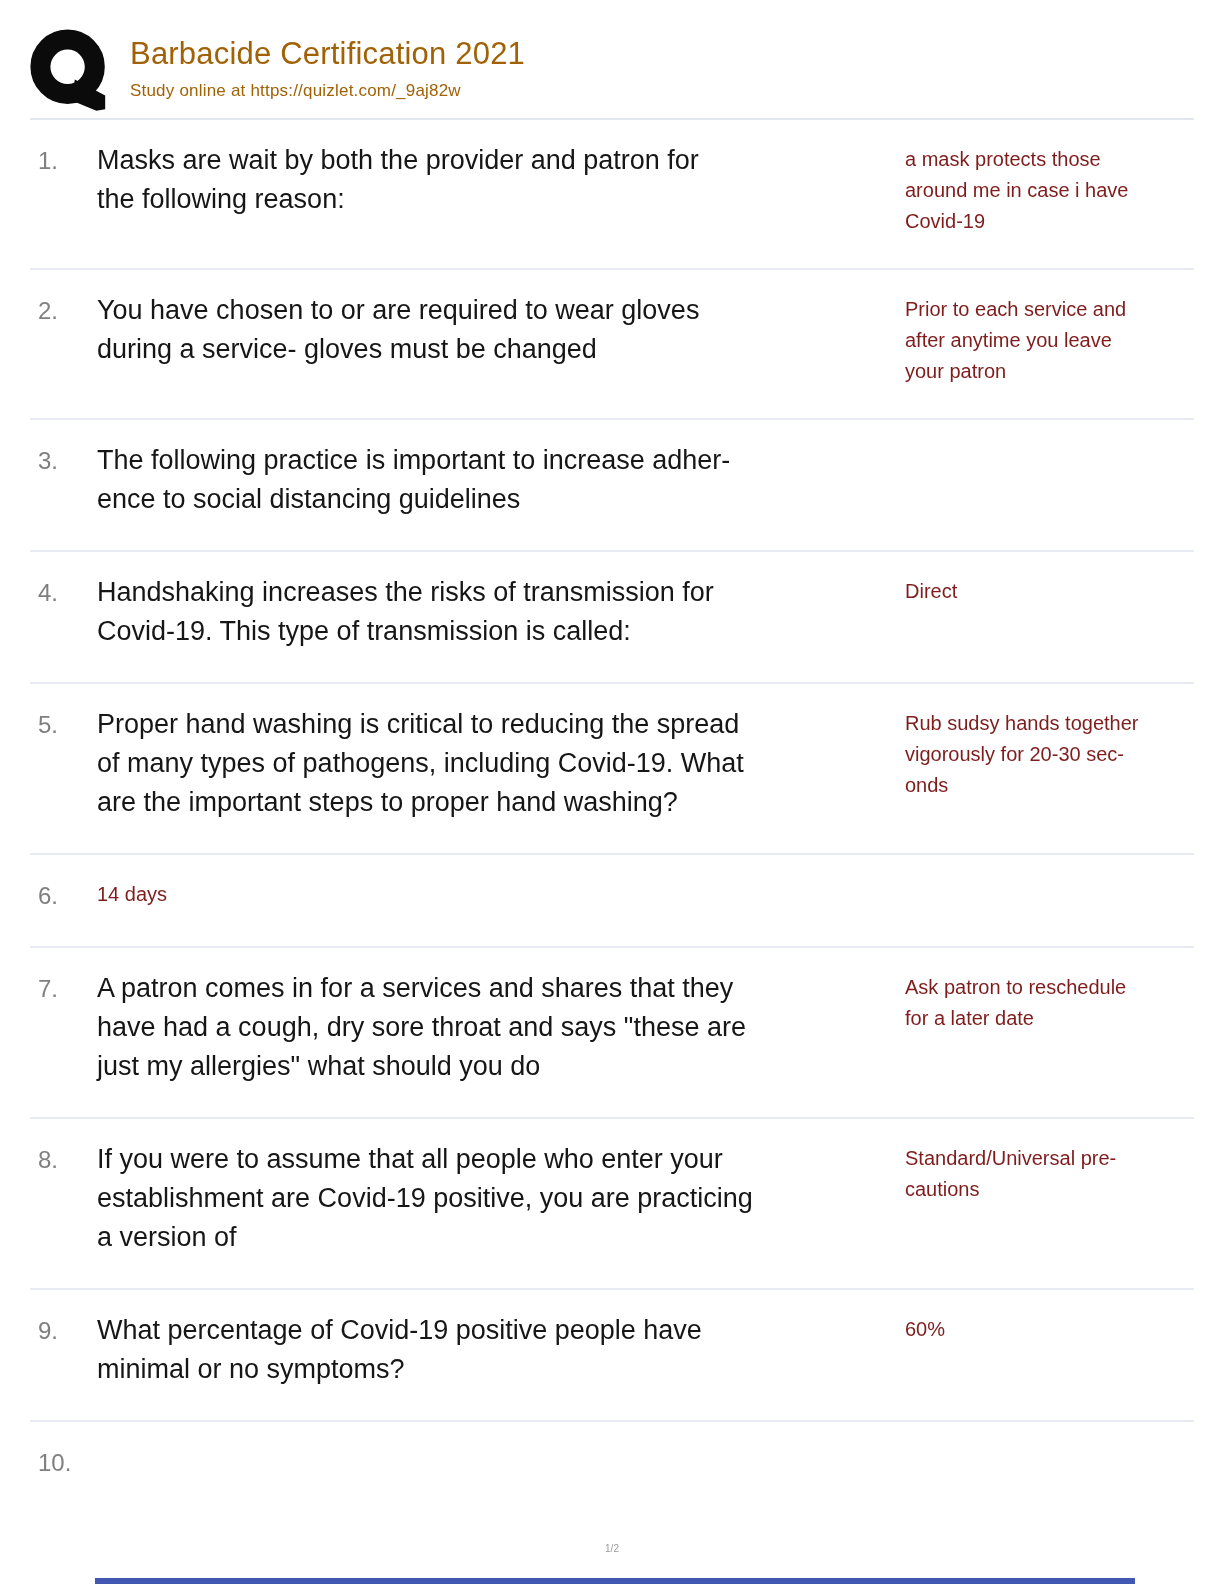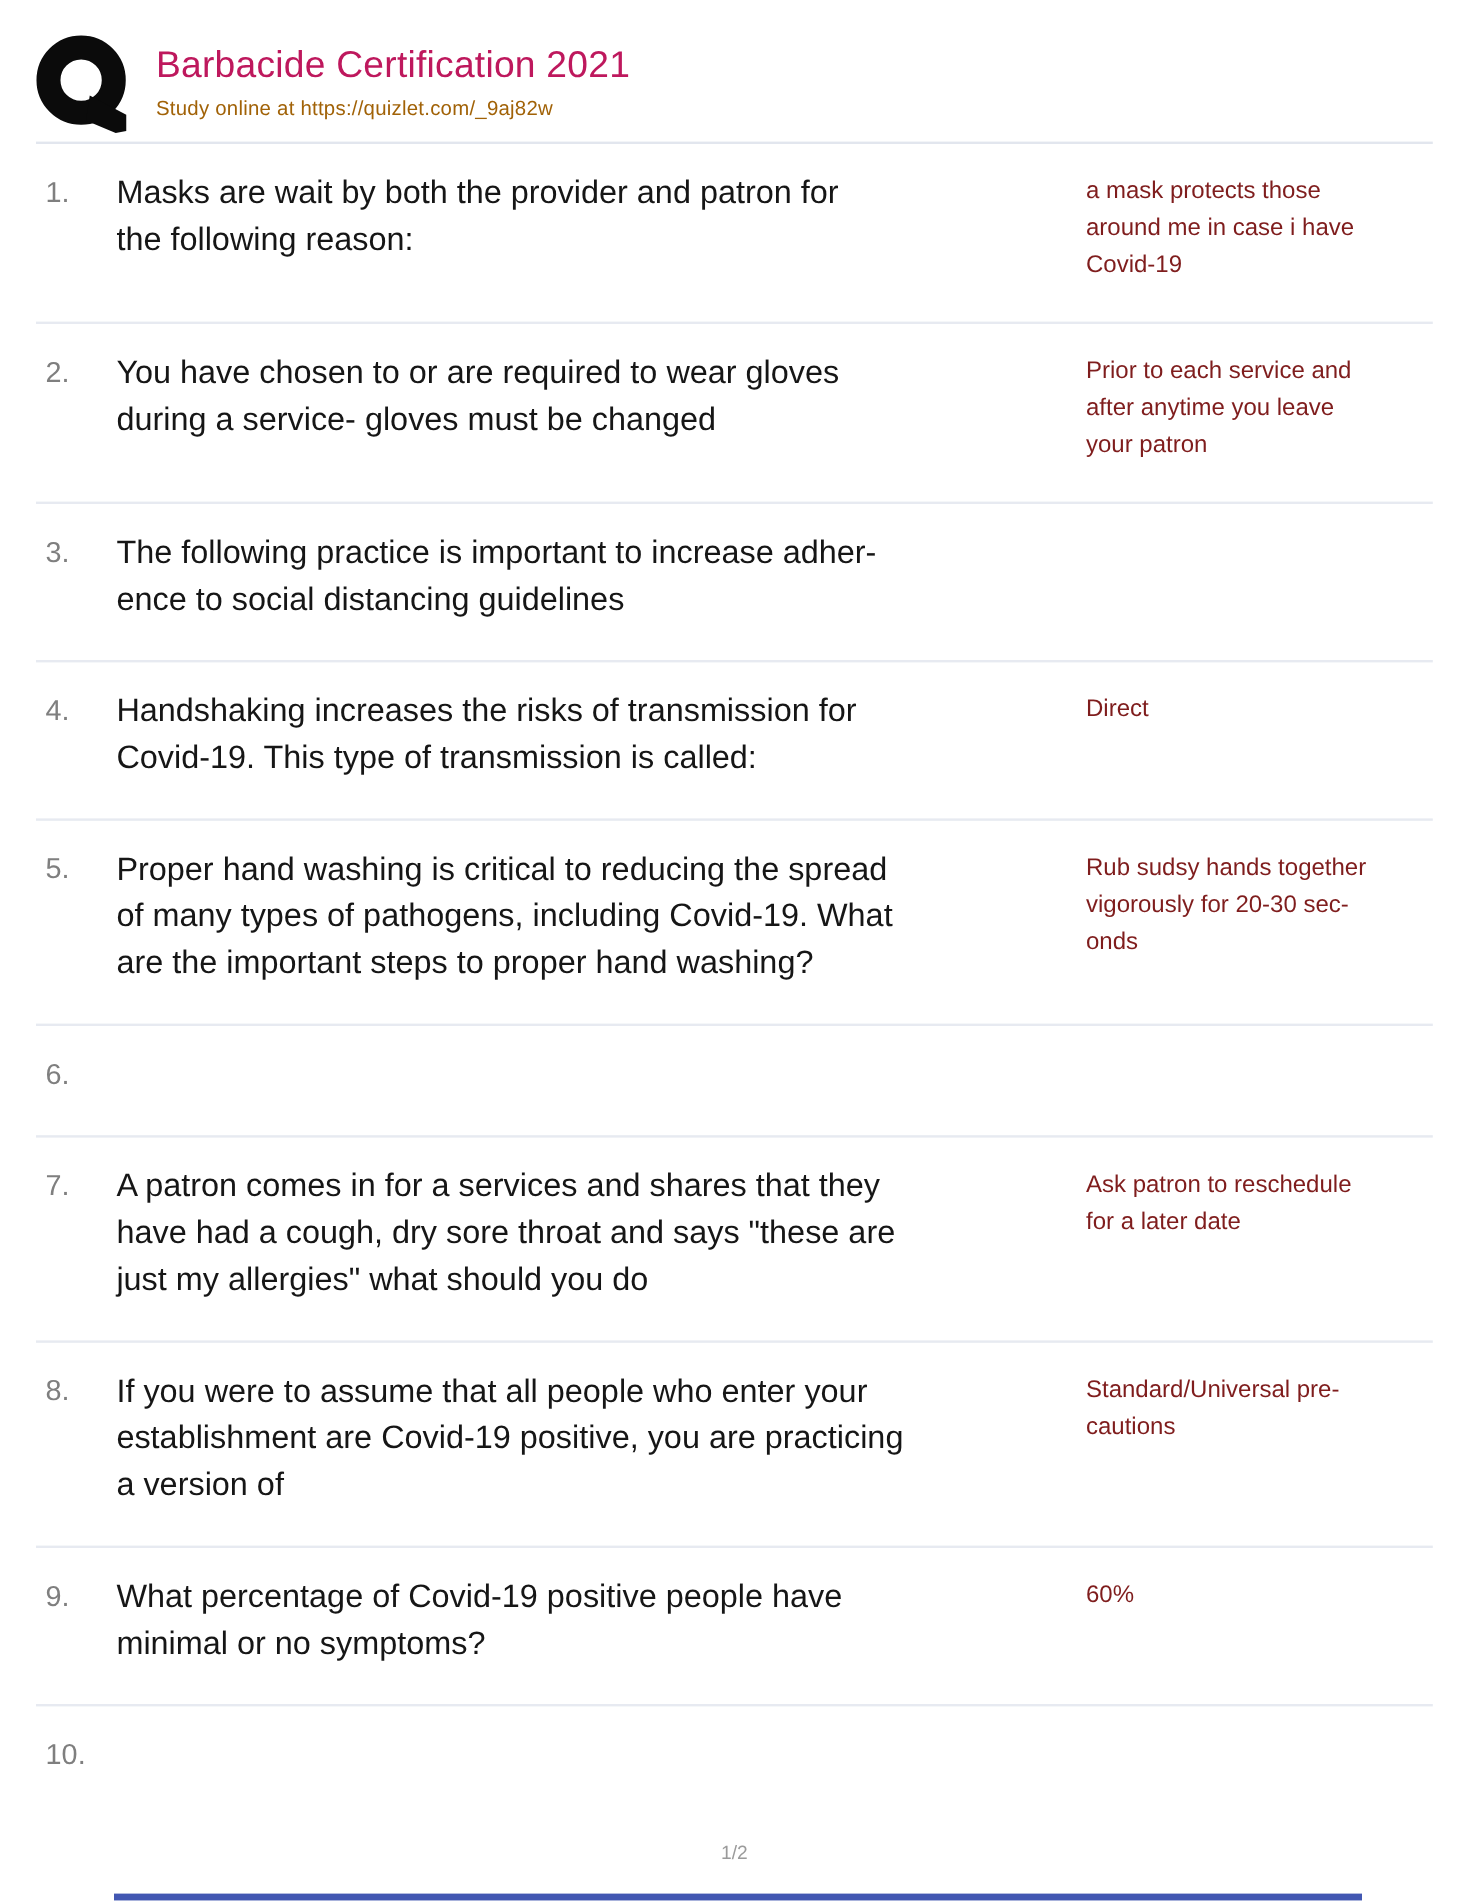--- a/index.html
+++ b/index.html
@@ -26,21 +26,21 @@
     height: 84px;
     flex: 0 0 80px;
   }
   .header-text {
     margin-left: 20px;
     padding-top: 6px;
   }
   .title {
     font-size: 31px;
     line-height: 40px;
-    color: #be185d;
+    color: #a16207;
     letter-spacing: 0.2px;
   }
   .subtitle {
     margin-top: 7px;
     font-size: 17px;
     color: #a16207;
     letter-spacing: 0.2px;
   }
   .header-divider {
     margin: 6px 0 0 30px;
@@ -85,21 +85,21 @@
     color: #7f1d1d;
     white-space: pre-line;
   }
   
   .page-number {
     position: absolute;
     bottom: 30px;
     left: 0;
     width: 100%;
     text-align: center;
-    font-size: 16px;
+    font-size: 10px;
     color: #9b9b9b;
   }
   .accent-bar {
     position: absolute;
     bottom: 0;
     left: 95px;
     width: 1040px;
     height: 6px;
     background: #4257b2;
   }
@@ -155,20 +155,21 @@
         <div class="q-number">5.</div>
         <div class="q-text">Proper hand washing is critical to reducing the spread
 of many types of pathogens, including Covid-19. What
 are the important steps to proper hand washing?</div>
         <div class="a-text">Rub sudsy hands together
 vigorously for 20-30 sec-
 onds</div>
       </div>
       <div class="qa-row">
         <div class="q-number">6.</div>
+        <div class="a-text">14 days</div>
       </div>
       <div class="qa-row">
         <div class="q-number">7.</div>
         <div class="q-text">A patron comes in for a services and shares that they
 have had a cough, dry sore throat and says "these are
 just my allergies" what should you do</div>
         <div class="a-text">Ask patron to reschedule
 for a later date</div>
       </div>
       <div class="qa-row">

